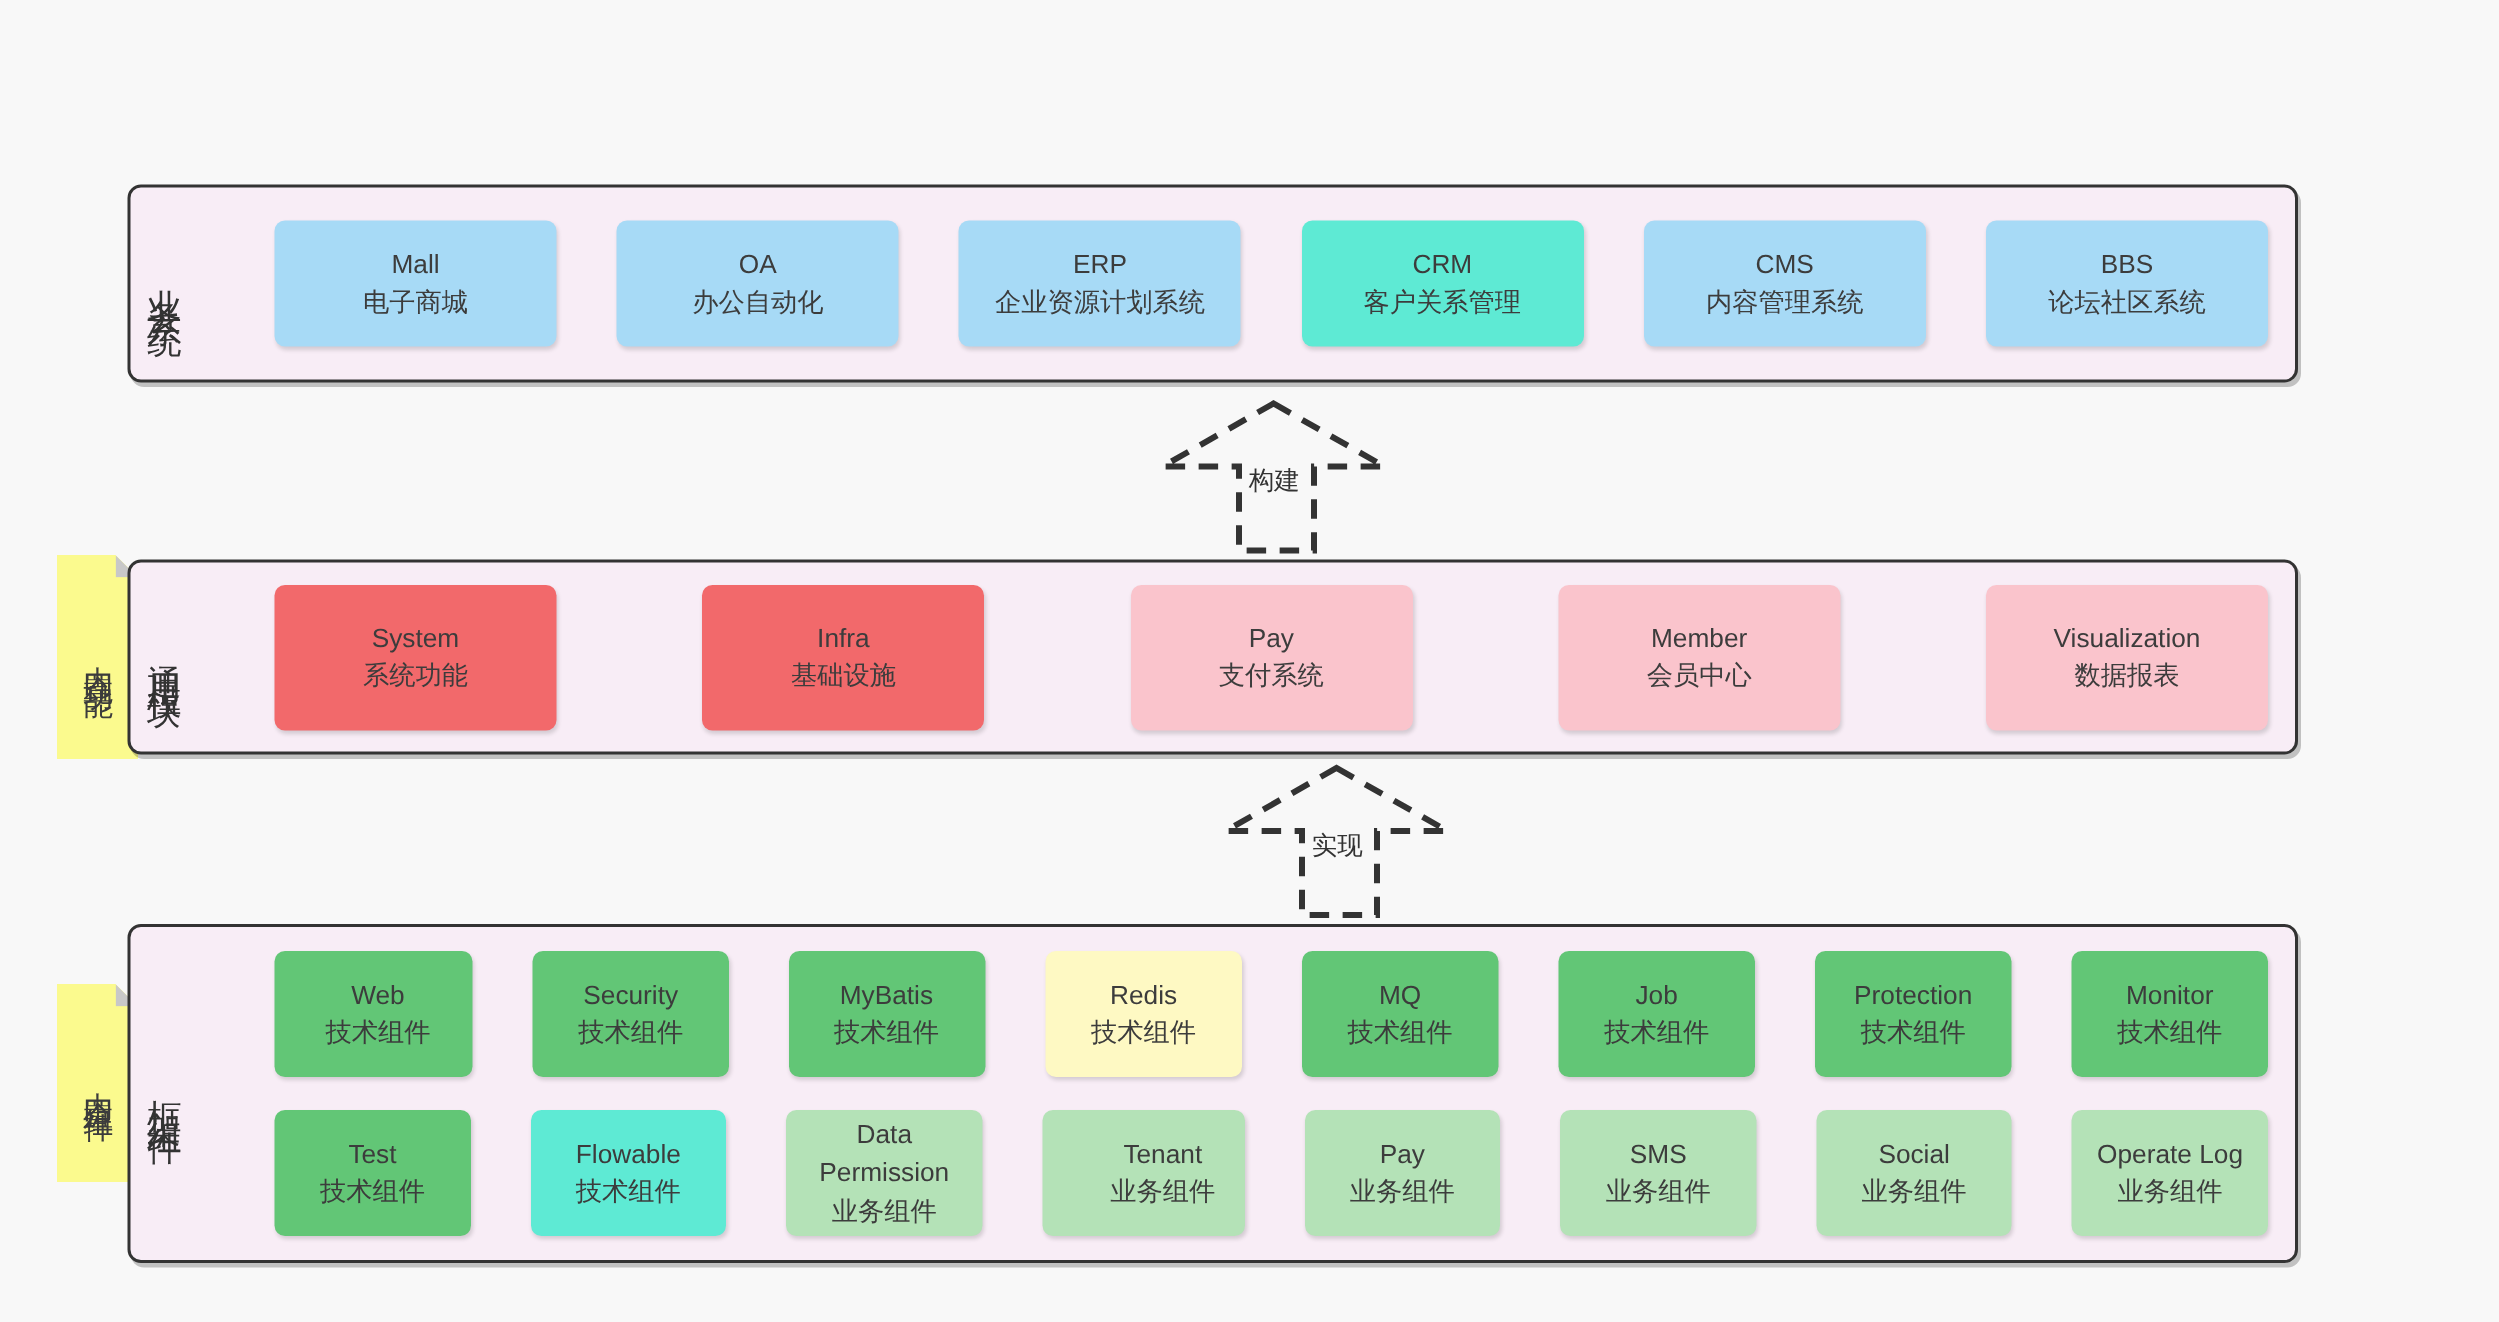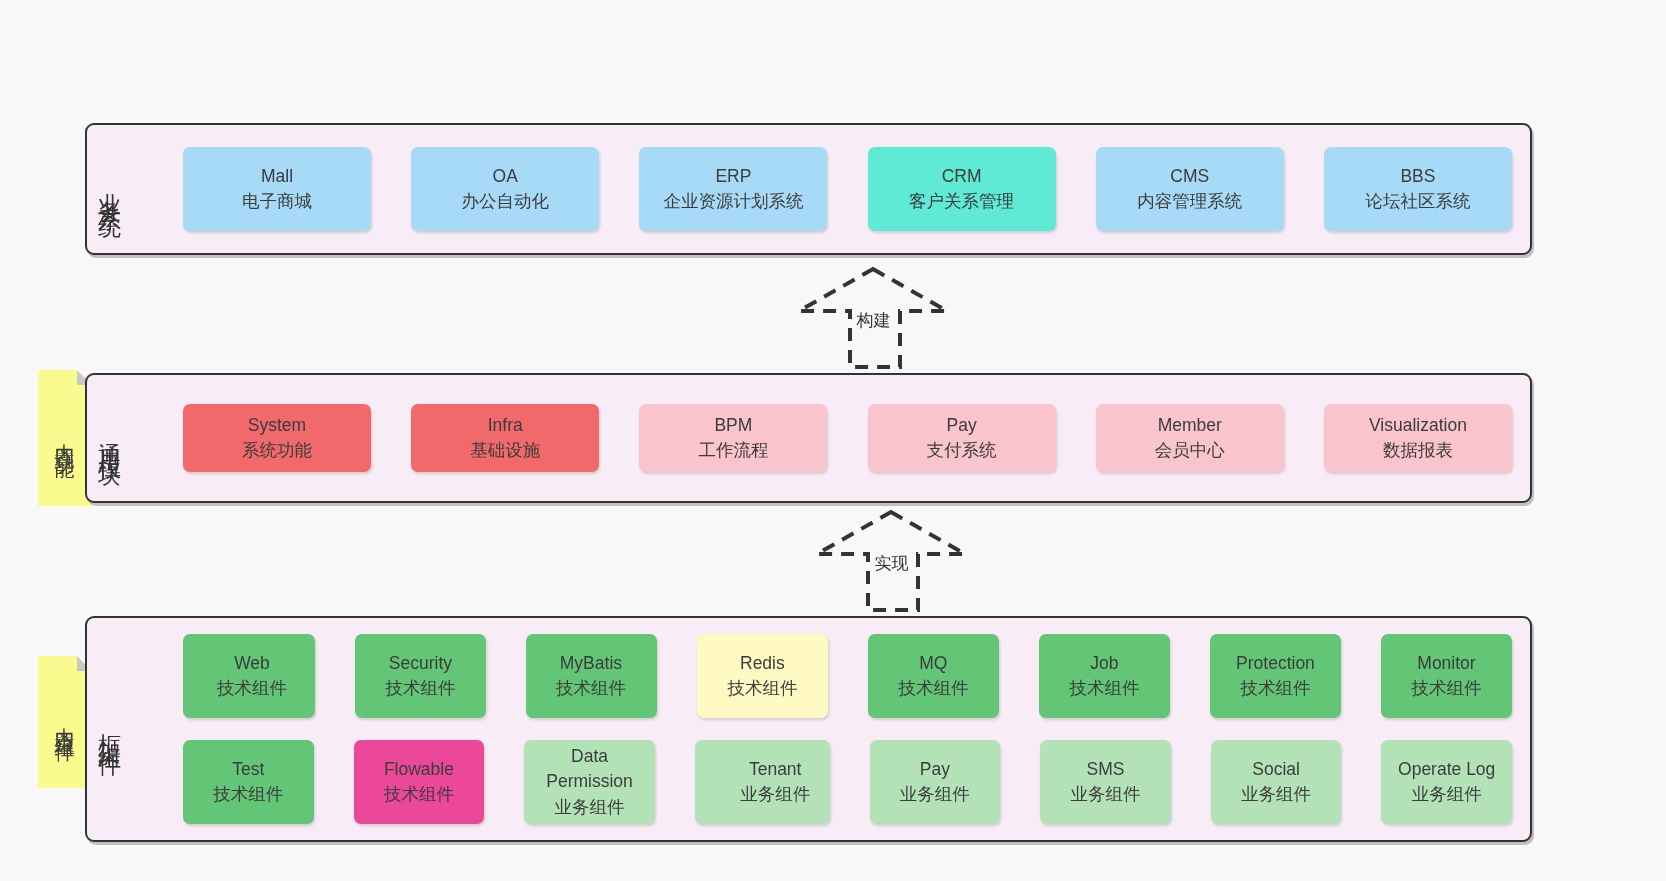--- a/index.html
+++ b/index.html
@@ -32,42 +32,42 @@
   .rows{display:flex;flex-direction:column;gap:22px;width:100%;}
   .box{
     border-radius:7px;
     display:flex;flex-direction:column;align-items:center;justify-content:center;
     text-align:center;
     box-shadow:1px 2px 3px rgba(0,0,0,0.15);
     font-size:17.5px;line-height:1.45;
     box-sizing:border-box;padding:2px 14px;margin-left:40px;
   }
   .w6{width:188px;height:84px;}
-  #band2 .w6{height:68px;}
+  #band2 .w6{height:97px;}
   .w8{width:150px;height:84px;}
   .note{
     position:absolute;left:38px;width:54px;z-index:1;
     display:flex;align-items:center;justify-content:center;
     clip-path:polygon(0 0, calc(100% - 15px) 0, 100% 15px, 100% 100%, 0 100%);
     font-size:20px;color:#3c3c3c;
   }
   #note1{top:370px;height:136px;}
   #note2{top:656px;height:132px;}
   .note-text{writing-mode:vertical-rl;text-orientation:upright;letter-spacing:5px;line-height:1;}
   .note-fold{
     position:absolute;top:0;right:0;width:15px;height:15px;
     clip-path:polygon(0 0,100% 100%,0 100%);
   }
   .arrow{position:absolute;width:155px;height:106px;z-index:0;}
   .arrow svg{display:block;}
   .arrow-label{
     position:absolute;left:50%;top:44px;transform:translateX(-50%);
     font-size:17px;background:#f8f8f8;padding:0 1px;color:#333;white-space:nowrap;
   }
-  #arrow1{left:796px;top:265px;}
+  #arrow1{left:772px;top:265px;}
   #arrow2{left:814px;top:508px;}
 </style>
 </head>
 <body>
 
 <section class="band" id="band1" style="background-color: rgb(248, 237, 246);">
   <div class="band-label">业务系统</div>
   <div class="band-content">
     <div class="row">
       <div class="box w6" style="background-color: rgb(167, 218, 246);">
@@ -115,24 +115,20 @@
     <div class="row">
       <div class="box w6" style="background-color: rgb(242, 105, 107);">
         <div>System</div>
         <div>系统功能</div>
       </div>
       <div class="box w6" style="background-color: rgb(242, 105, 107);">
         <div>Infra</div>
         <div>基础设施</div>
       </div>
       <div class="box w6" style="background-color: rgb(250, 196, 204);">
-        <div>BPM</div>
-        <div>工作流程</div>
-      </div>
-      <div class="box w6" style="background-color: rgb(250, 196, 204);">
         <div>Pay</div>
         <div>支付系统</div>
       </div>
       <div class="box w6" style="background-color: rgb(250, 196, 204);">
         <div>Member</div>
         <div>会员中心</div>
       </div>
       <div class="box w6" style="background-color: rgb(250, 196, 204);">
         <div>Visualization</div>
         <div>数据报表</div>
@@ -188,21 +184,21 @@
         <div class="box w8" style="background-color: rgb(98, 198, 118);">
           <div>Monitor</div>
           <div>技术组件</div>
         </div>
       </div>
       <div class="row">
         <div class="box w8" style="background-color: rgb(98, 198, 118);">
           <div>Test</div>
           <div>技术组件</div>
         </div>
-        <div class="box w8" style="background-color: #ec4899;">
+        <div class="box w8" style="background-color: #5eead4;">
           <div>Flowable</div>
           <div>技术组件</div>
         </div>
         <div class="box w8" style="background-color: rgb(180, 226, 183);">
           <div>Data Permission</div>
           <div>业务组件</div>
         </div>
         <div class="box w8" style="background-color: rgb(180, 226, 183); padding-left: 40px;">
           <div>Tenant</div>
           <div>业务组件</div>

